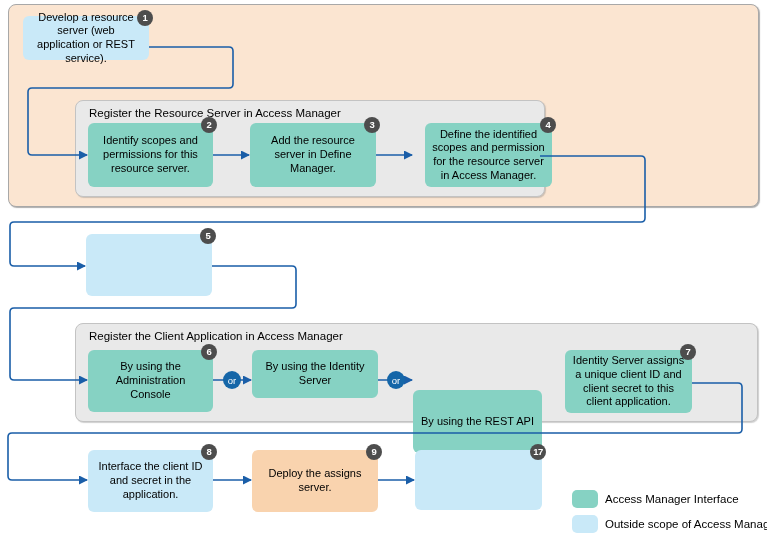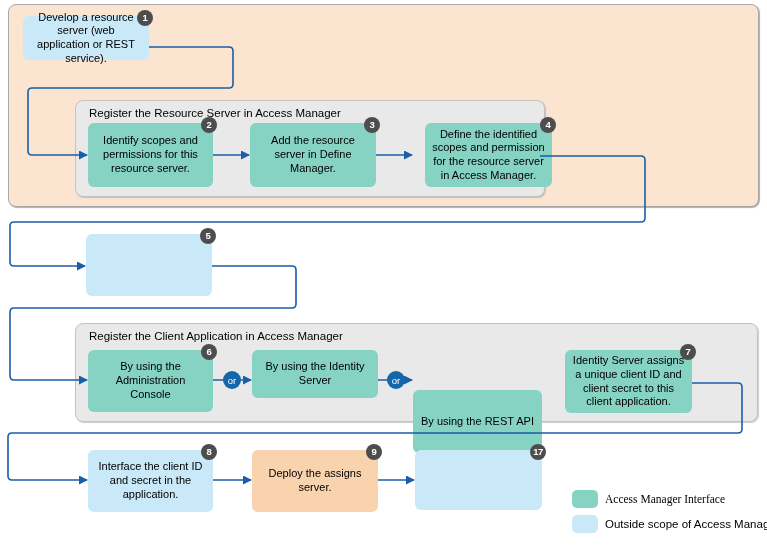--- a/index.html
+++ b/index.html
@@ -133,18 +133,18 @@
       <circle cx="232" cy="380" r="9" fill="#1566A8"></circle>
       <text x="232" y="383.5" text-anchor="middle" font-size="9.5" fill="#ffffff">or</text>
     </g>
     <g>
       <circle cx="396" cy="380" r="9" fill="#1566A8"></circle>
       <text x="396" y="383.5" text-anchor="middle" font-size="9.5" fill="#ffffff">or</text>
     </g>
   </svg>
 
   <div class="legend-swatch" style="left:572px;top:490px;background:#86D2C3;"></div>
-  <div class="legend-label" style="left:605px;top:493px;font-family:Liberation Serif, serif;">Access Manager Interface</div>
+  <div class="legend-label" style="left:605px;top:493px;">Access Manager Interface</div>
 
   <div class="legend-swatch" style="left:572px;top:515px;background:#C9E9F8;"></div>
   <div class="legend-label" style="left:605px;top:518px;">Outside scope of Access Manager</div>
 
 </div>
 
 </body></html>

